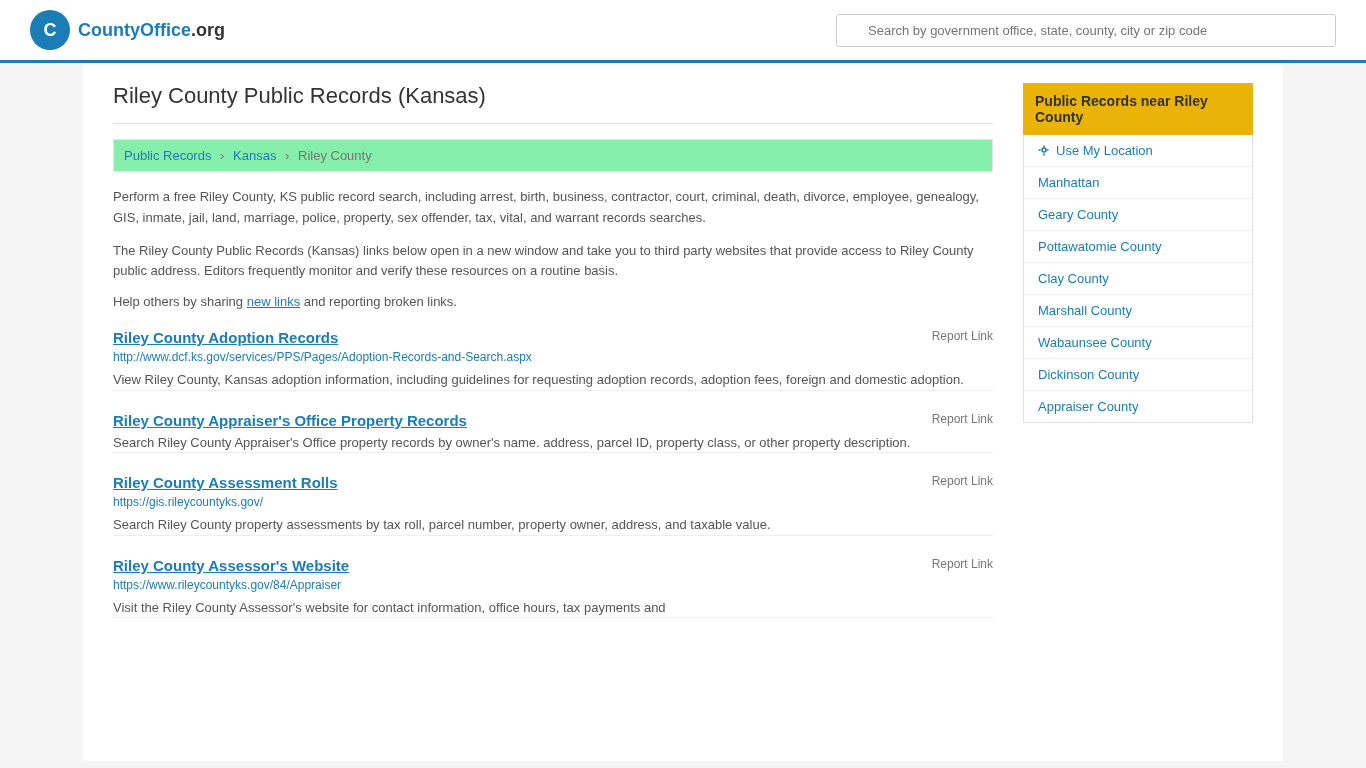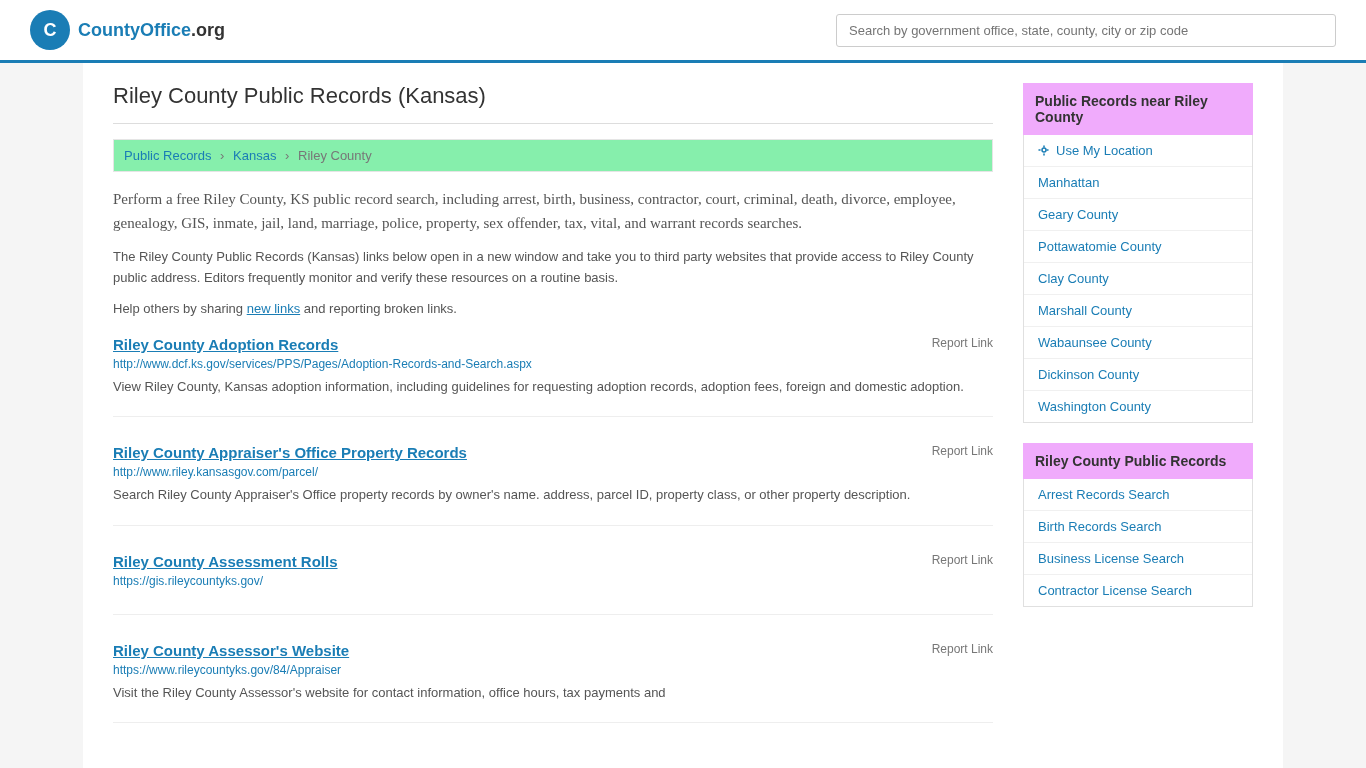--- a/index.html
+++ b/index.html
@@ -25,21 +25,21 @@
     }
     #logo-text {
       font-size: 18px;
       color: #333;
       font-weight: normal;
     }
     #logo-text span { color: #1a7db5; font-weight: bold; }
     #logo-text .org { color: #333; }
     #search-bar {
       width: 500px;
-      padding: 8px 12px;
+      padding: 8px 31px;
       border: 1px solid #ccc;
       border-radius: 3px;
       font-size: 13px;
       color: #999;
       outline: none;
     }
 
     
     #main-container {
       max-width: 1200px;
@@ -68,43 +68,41 @@
       color: #777;
       margin-bottom: 15px;
       background: #86efac;
       padding: 8px 10px;
       border: 1px solid #e5e5e5;
     }
     #breadcrumb a { color: #1a7db5; text-decoration: none; }
     #breadcrumb .sep { margin: 0 5px; }
 
     #intro-text {
-      font-size: 15px;
+      font-size: 13px;
       line-height: 1.6;
       color: #555;
       margin-bottom: 12px;
-      font-family: Liberation Serif, serif;
     }
     #intro-text2 {
       font-size: 13px;
       line-height: 1.6;
       color: #555;
       margin-bottom: 12px;
     }
     #help-text {
       font-size: 13px;
       color: #555;
       margin-bottom: 20px;
     }
     #help-text a { color: #1a7db5; }
 
     
     .record-item {
-      margin-bottom: 27px;
-      padding-bottom: 20px;
+      margin-bottom: 21px;
       border-bottom: 1px solid #eee;
     }
     .record-header {
       display: flex;
       justify-content: space-between;
       align-items: flex-start;
       margin-bottom: 4px;
     }
     .record-title {
       font-size: 15px;
@@ -133,21 +131,21 @@
 
     
     #sidebar {
       width: 230px;
       flex-shrink: 0;
     }
     .sidebar-section {
       margin-bottom: 20px;
     }
     .sidebar-section-title {
-      background: #f0abfc;
+      background: #eab308;
       font-weight: bold;
       font-size: 14px;
       padding: 10px 12px;
       margin-bottom: 0;
       color: #333;
     }
     .sidebar-section-body {
       border: 1px solid #e0e0e0;
       border-top: none;
     }
@@ -219,29 +217,29 @@
       <span class="report-link">Report Link</span>
     </div>
     <div class="record-url">http://www.dcf.ks.gov/services/PPS/Pages/Adoption-Records-and-Search.aspx</div>
     <div class="record-desc">View Riley County, Kansas adoption information, including guidelines for requesting adoption records, adoption fees, foreign and domestic adoption.</div>
   </div>
         <div class="record-item">
     <div class="record-header">
       <span class="record-title">Riley County Appraiser's Office Property Records</span>
       <span class="report-link">Report Link</span>
     </div>
-    <div class="record-url">http://www.riley.kansasgov.com/parcel/</div>
     <div class="record-desc">Search Riley County Appraiser's Office property records by owner's name. address, parcel ID, property class, or other property description.</div>
   </div>
         <div class="record-item">
     <div class="record-header">
       <span class="record-title">Riley County Assessment Rolls</span>
       <span class="report-link">Report Link</span>
     </div>
     <div class="record-url">https://gis.rileycountyks.gov/</div>
+    <div class="record-desc">Search Riley County property assessments by tax roll, parcel number, property owner, address, and taxable value.</div>
   </div>
         <div class="record-item">
     <div class="record-header">
       <span class="record-title">Riley County Assessor's Website</span>
       <span class="report-link">Report Link</span>
     </div>
     <div class="record-url">https://www.rileycountyks.gov/84/Appraiser</div>
     <div class="record-desc">Visit the Riley County Assessor's website for contact information, office hours, tax payments and</div>
   </div>
       </div>
@@ -260,31 +258,20 @@
           <span>Use My Location</span>
         </div>
         <div id="nearby-links">
             <a href="#" class="sidebar-link">Manhattan</a>
             <a href="#" class="sidebar-link">Geary County</a>
             <a href="#" class="sidebar-link">Pottawatomie County</a>
             <a href="#" class="sidebar-link">Clay County</a>
             <a href="#" class="sidebar-link">Marshall County</a>
             <a href="#" class="sidebar-link">Wabaunsee County</a>
             <a href="#" class="sidebar-link">Dickinson County</a>
-            <a href="#" class="sidebar-link">Washington County</a>
+            <a href="#" class="sidebar-link">Appraiser County</a>
           </div>
       </div>
     </div>
 
-    <div class="sidebar-section">
-      <div class="sidebar-section-title">Riley County Public Records</div>
-      <div class="sidebar-section-body">
-        <div id="county-links">
-            <a href="#" class="sidebar-link">Arrest Records Search</a>
-            <a href="#" class="sidebar-link">Birth Records Search</a>
-            <a href="#" class="sidebar-link">Business License Search</a>
-            <a href="#" class="sidebar-link">Contractor License Search</a>
-          </div>
-      </div>
-    </div>
   </div>
 
 </div>
 
 </body></html>

